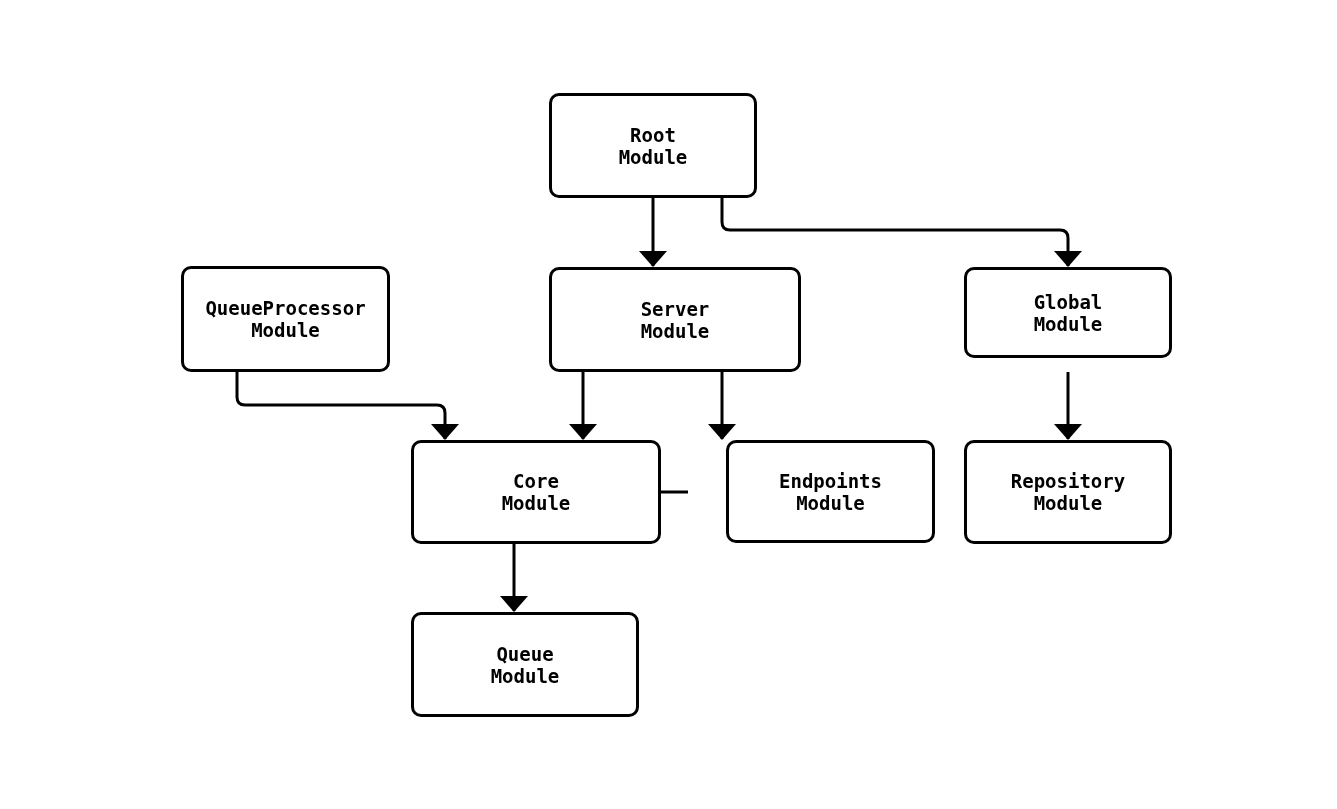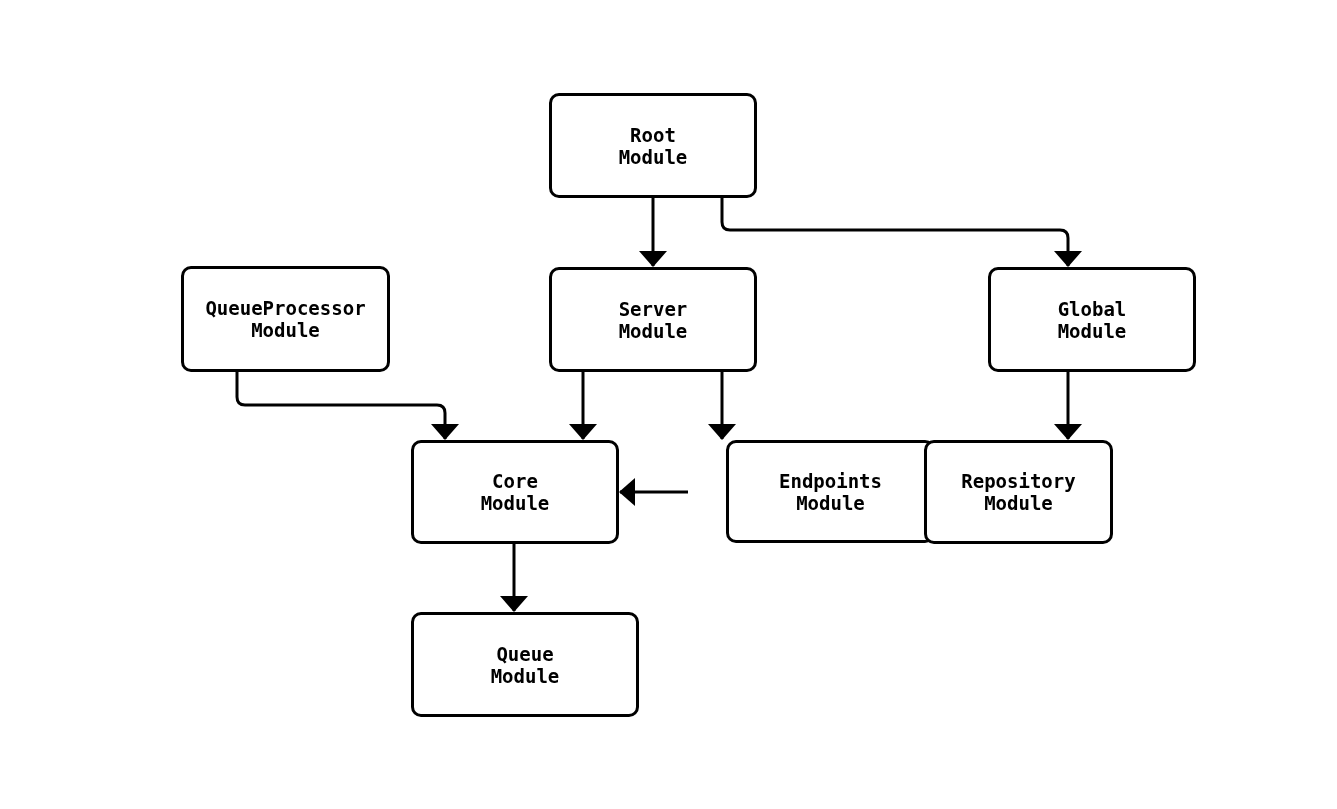--- a/index.html
+++ b/index.html
@@ -71,37 +71,37 @@
   </svg>
   <div>
       <div class="node" style="left: 549px; top: 93px; width: 208px; height: 105px;">
         <span>Root</span>
         <span>Module</span>
       </div>
       <div class="node" style="left: 133px; top: 266px; width: 209px; height: 106px; margin-left: 48px;">
         <span>QueueProcessor</span>
         <span>Module</span>
       </div>
-      <div class="node" style="left: 549px; top: 267px; width: 208px; height: 105px;">
+      <div class="node" style="left: 549px; top: 267px; width: 252px; height: 105px;">
         <span>Server</span>
         <span>Module</span>
       </div>
-      <div class="node" style="left: 964px; top: 267px; width: 208px; height: 105px; margin-left: 24px;">
+      <div class="node" style="left: 964px; top: 267px; width: 208px; height: 91px;">
         <span>Global</span>
         <span>Module</span>
       </div>
-      <div class="node" style="left: 411px; top: 440px; width: 208px; height: 104px;">
+      <div class="node" style="left: 411px; top: 440px; width: 250px; height: 104px;">
         <span>Core</span>
         <span>Module</span>
       </div>
       <div class="node" style="left: 688px; top: 440px; width: 209px; height: 103px; margin-left: 38px;">
         <span>Endpoints</span>
         <span>Module</span>
       </div>
-      <div class="node" style="left: 924px; top: 440px; width: 189px; height: 104px;">
+      <div class="node" style="left: 964px; top: 440px; width: 208px; height: 104px;">
         <span>Repository</span>
         <span>Module</span>
       </div>
       <div class="node" style="left: 411px; top: 612px; width: 228px; height: 105px;">
         <span>Queue</span>
         <span>Module</span>
       </div>
     </div>
 </div>
 

